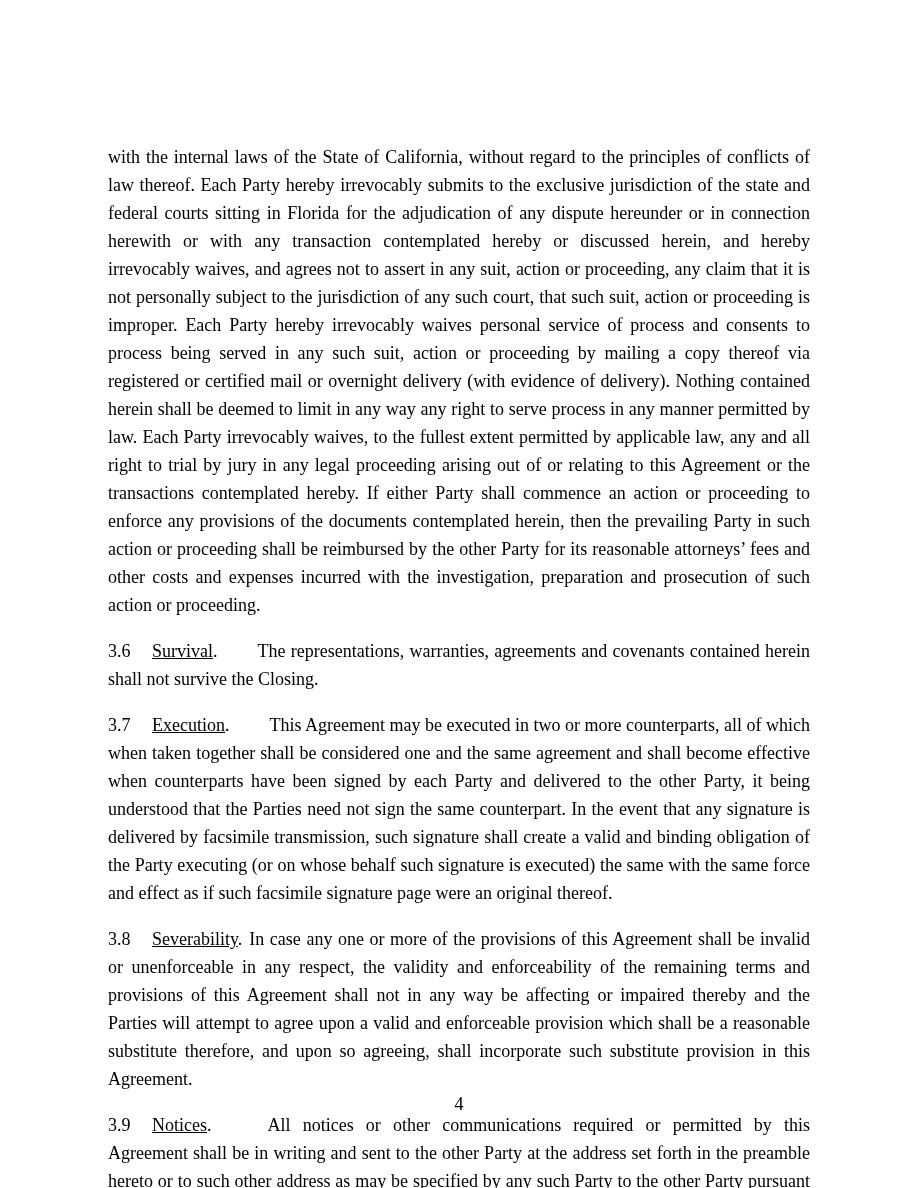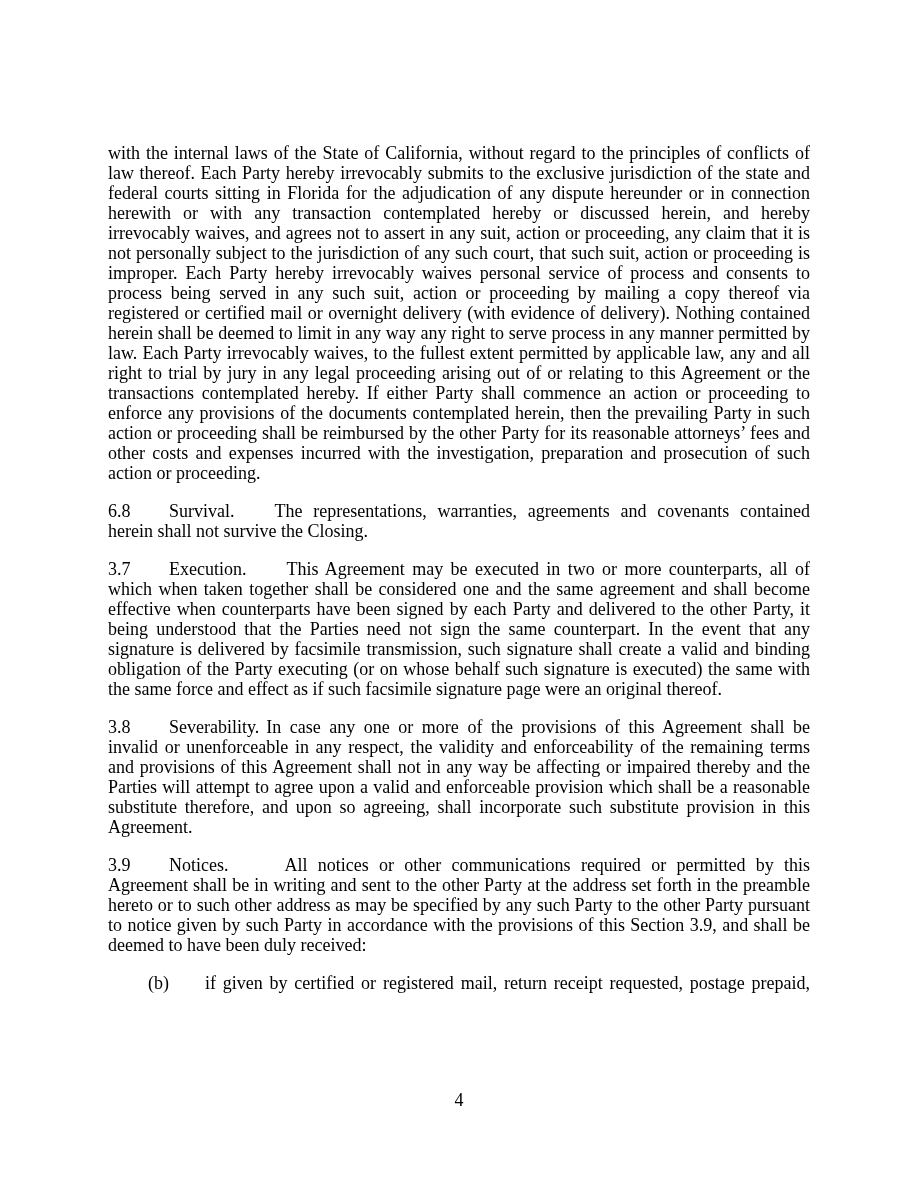--- a/index.html
+++ b/index.html
@@ -4,40 +4,40 @@
 <style>
   * { box-sizing: border-box; }
   html, body { margin: 0; padding: 0; background: #ffffff; }
   .page {
     position: relative;
     width: 918px;
     height: 1188px;
     background: #ffffff;
     font-family: "Liberation Serif", "DejaVu Serif", serif;
     font-size: 18px;
-    line-height: 20px;
+    line-height: 28px;
     color: #000000;
     overflow: hidden;
   }
   .content {
     position: absolute;
     left: 108px;
     right: 108px;
     top: 143px;
   }
   .para {
     margin: 0 0 18px 0;
     text-align: justify;
   }
   .secnum {
     display: inline-block;
     width: 44px;
   }
   .heading {
-    margin-left: 17px;
+    text-decoration: underline;
   }
   .tab { display: inline-block; }
   .tab-md { width: 40px; }
   .tab-sm { width: 7px; }
   .tab-lg { width: 56px; }
   .list-item { text-indent: 40px; }
   .item-tab { width: 36px; }
   .force-justify { text-align-last: justify; margin-top: 8px; }
   .footer {
     position: absolute;
@@ -51,21 +51,21 @@
   }
 </style>
 </head>
 <body>
 
 <div class="page">
   <div class="content">
 
     <p class="para">with the internal laws of the State of California, without regard to the principles of conflicts of law thereof.  Each Party hereby irrevocably submits to the exclusive jurisdiction of the state and federal courts sitting in Florida for the adjudication of any dispute hereunder or in connection herewith or with any transaction contemplated hereby or discussed herein, and hereby irrevocably waives, and agrees not to assert in any suit, action or proceeding, any claim that it is not personally subject to the jurisdiction of any such court, that such suit, action or proceeding is improper.  Each Party hereby irrevocably waives personal service of process and consents to process being served in any such suit, action or proceeding by mailing a copy thereof via registered or certified mail or overnight delivery (with evidence of delivery).  Nothing contained herein shall be deemed to limit in any way any right to serve process in any manner permitted by law.  Each Party irrevocably waives, to the fullest extent permitted by applicable law, any and all right to trial by jury in any legal proceeding arising out of or relating to this Agreement or the transactions contemplated hereby. If either Party shall commence an action or proceeding to enforce any provisions of the documents contemplated herein, then the prevailing Party in such action or proceeding shall be reimbursed by the other Party for its reasonable attorneys’ fees and other costs and expenses incurred with the investigation, preparation and prosecution of such action or proceeding.</p>
 
-    <p class="para"><span class="secnum">6.8</span><span class="heading">Survival</span><span>.</span><span class="tab tab-md"></span><span>The representations, warranties, agreements and covenants contained herein shall not survive the Closing.</span></p>
+    <p class="para"><span class="secnum">3.6</span><span class="heading">Survival</span><span>.</span><span class="tab tab-md"></span><span>The representations, warranties, agreements and covenants contained herein shall not survive the Closing.</span></p>
 
     <p class="para"><span class="secnum">3.7</span><span class="heading">Execution</span><span>.</span><span class="tab tab-md"></span><span>This Agreement may be executed in two or more counterparts, all of which when taken together shall be considered one and the same agreement and shall become effective when counterparts have been signed by each Party and delivered to the other Party, it being understood that the Parties need not sign the same counterpart.  In the event that any signature is delivered by facsimile transmission, such signature shall create a valid and binding obligation of the Party executing (or on whose behalf such signature is executed) the same with the same force and effect as if such facsimile signature page were an original thereof.</span></p>
 
     <p class="para"><span class="secnum">3.8</span><span class="heading">Severability</span><span>.</span><span class="tab tab-sm"></span><span>In case any one or more of the provisions of this Agreement shall be invalid or unenforceable in any respect, the validity and enforceability of the remaining terms and provisions of this Agreement shall not in any way be affecting or impaired thereby and the Parties will attempt to agree upon a valid and enforceable provision which shall be a reasonable substitute therefore, and upon so agreeing, shall incorporate such substitute provision in this Agreement.</span></p>
 
     <p class="para"><span class="secnum">3.9</span><span class="heading">Notices</span><span>.</span><span class="tab tab-lg"></span><span>All notices or other communications required or permitted by this Agreement shall be in writing and sent to the other Party at the address set forth in the preamble hereto or to such other address as may be specified by any such Party to the other Party pursuant to notice given by such Party in accordance with the provisions of this Section 3.9, and shall be deemed to have been duly received:</span></p>
 
 
     <p class="para list-item force-justify"><span>(b)</span><span class="tab item-tab"></span><span>if given by certified or registered mail, return receipt requested, postage prepaid,</span></p>
 

